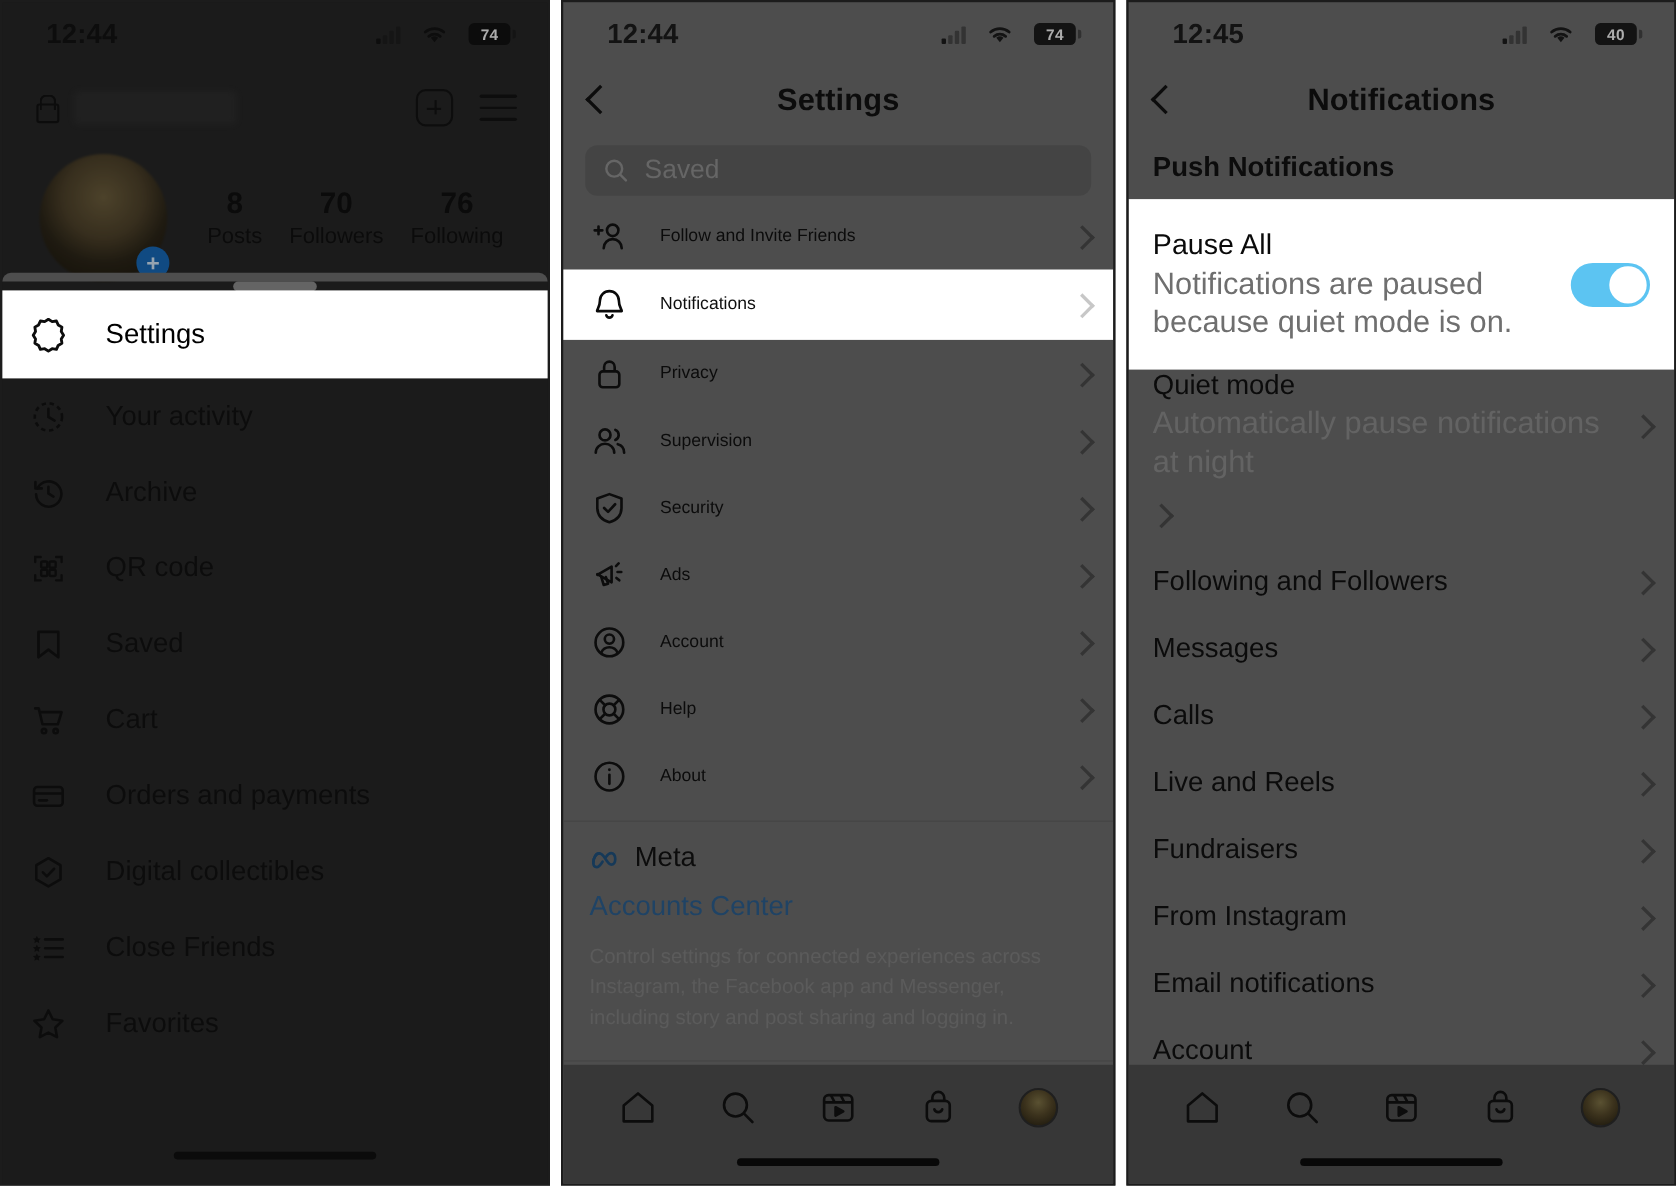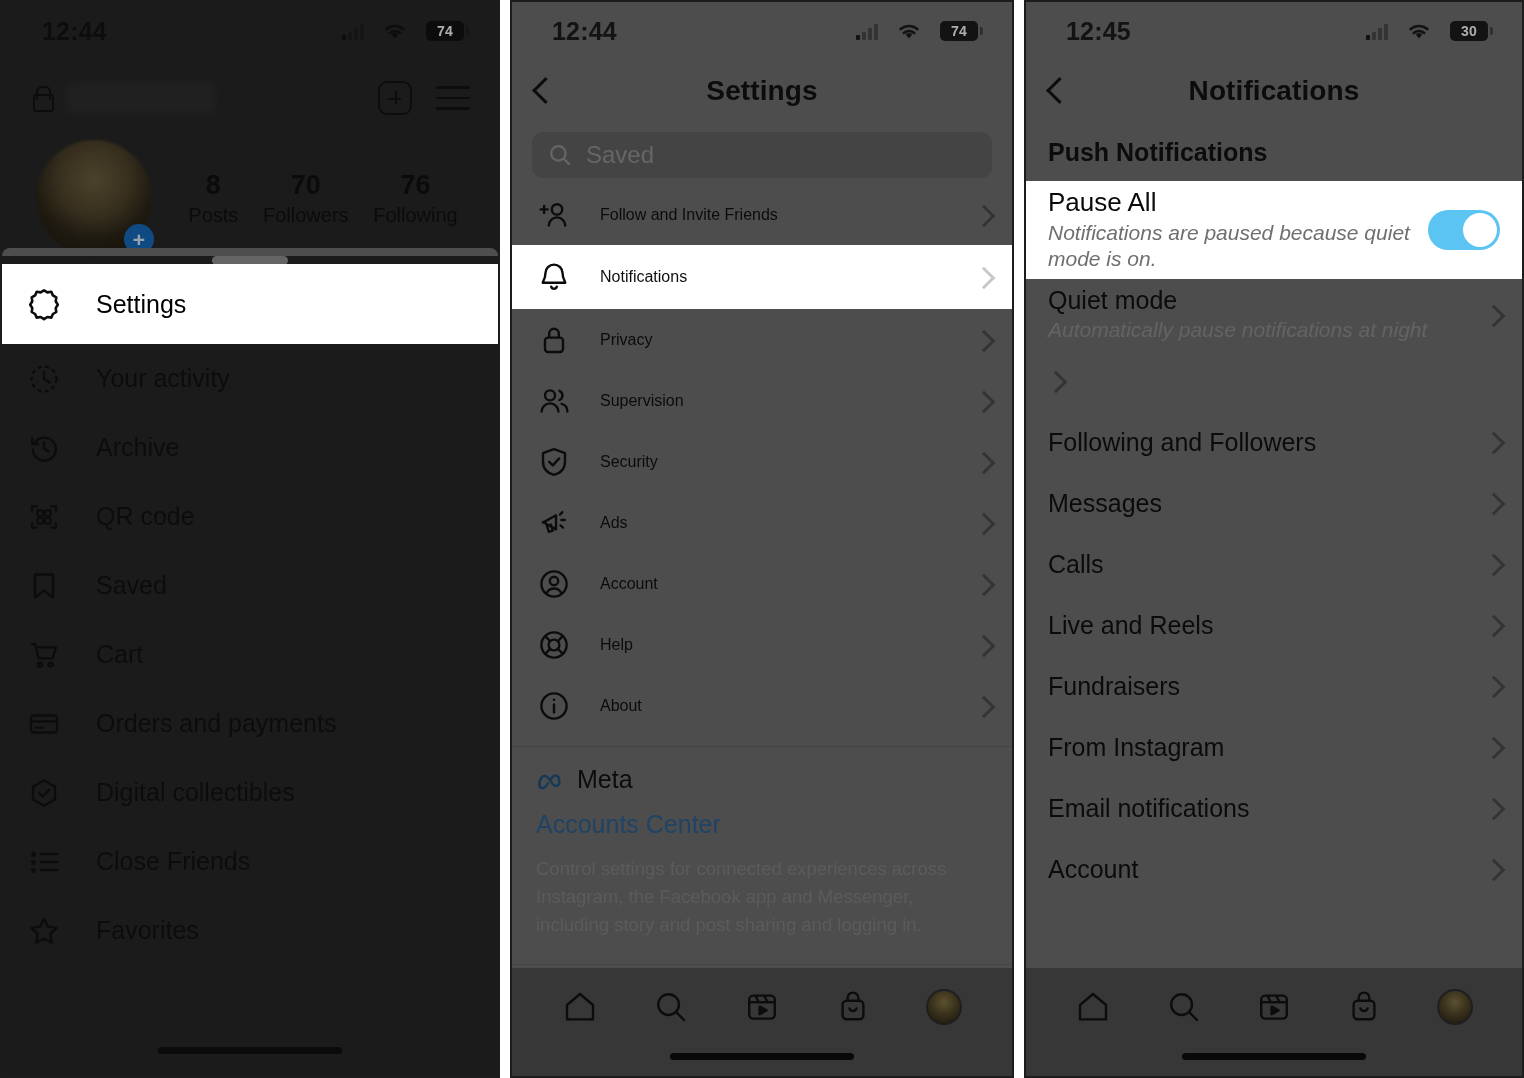--- a/index.html
+++ b/index.html
@@ -189,22 +189,22 @@
 
   
   .p3 .sec-title{
     padding: 16px 22px 14px 22px; font-size:25px; font-weight:bold; color:#101010;
   }
   .nrow{
     min-height:61px; display:flex; align-items:center; gap:16px;
     padding: 0 22px; color:#0f0f0f; font-size:25px;
   }
   .nrow .txt{ flex:1; }
-  .nrow .sub{ font-size:21px; color:#8a8a8a; margin-top:2px; line-height:1.25;font-style:italic; }
-  .nrow.highlight{ background:#ffffff; padding: 6px 22px; align-items:center; }
+  .nrow .sub{ font-size:28px; color:#8a8a8a; margin-top:2px; line-height:1.25; }
+  .nrow.highlight{ background:#ffffff; padding: 26px 22px; align-items:center; }
   .nrow.highlight .txt .t1{ font-size:26px; color:#0a0a0a; }
   .nrow.highlight .txt .sub{ color:#6f6f6f; }
   .toggle{
     width:72px;height:40px;border-radius:22px;background:#5cc4f2;position:relative;flex:none;
   }
   .toggle::after{
     content:"";position:absolute;right:3px;top:3px;width:34px;height:34px;border-radius:50%;
     background:#fff;
   }
 
@@ -624,21 +624,21 @@
               <i></i>
               <i></i>
               <i></i>
             </span>
           <svg width="26" height="19" viewBox="0 0 26 19">
             <path d="M13 16.5l3.3-4.1a5.2 5.2 0 0 0-6.6 0z" fill="#1a1a1a"></path>
             <path d="M4.6 7.1a13 13 0 0 1 16.8 0" stroke="#1a1a1a" stroke-width="2.6" fill="none" stroke-linecap="round"></path>
             <path d="M7.8 11a8.3 8.3 0 0 1 10.4 0" stroke="#1a1a1a" stroke-width="2.6" fill="none" stroke-linecap="round"></path>
           </svg>
           <span class="batt">
-            <span>30</span>
+            <span>40</span>
           </span>
         </span>
       </div>
 
       <div class="navbar">
         <span class="backchev"></span>
         <span class="title">Notifications</span>
       </div>
 
       <div class="sec-title">Push Notifications</div>

